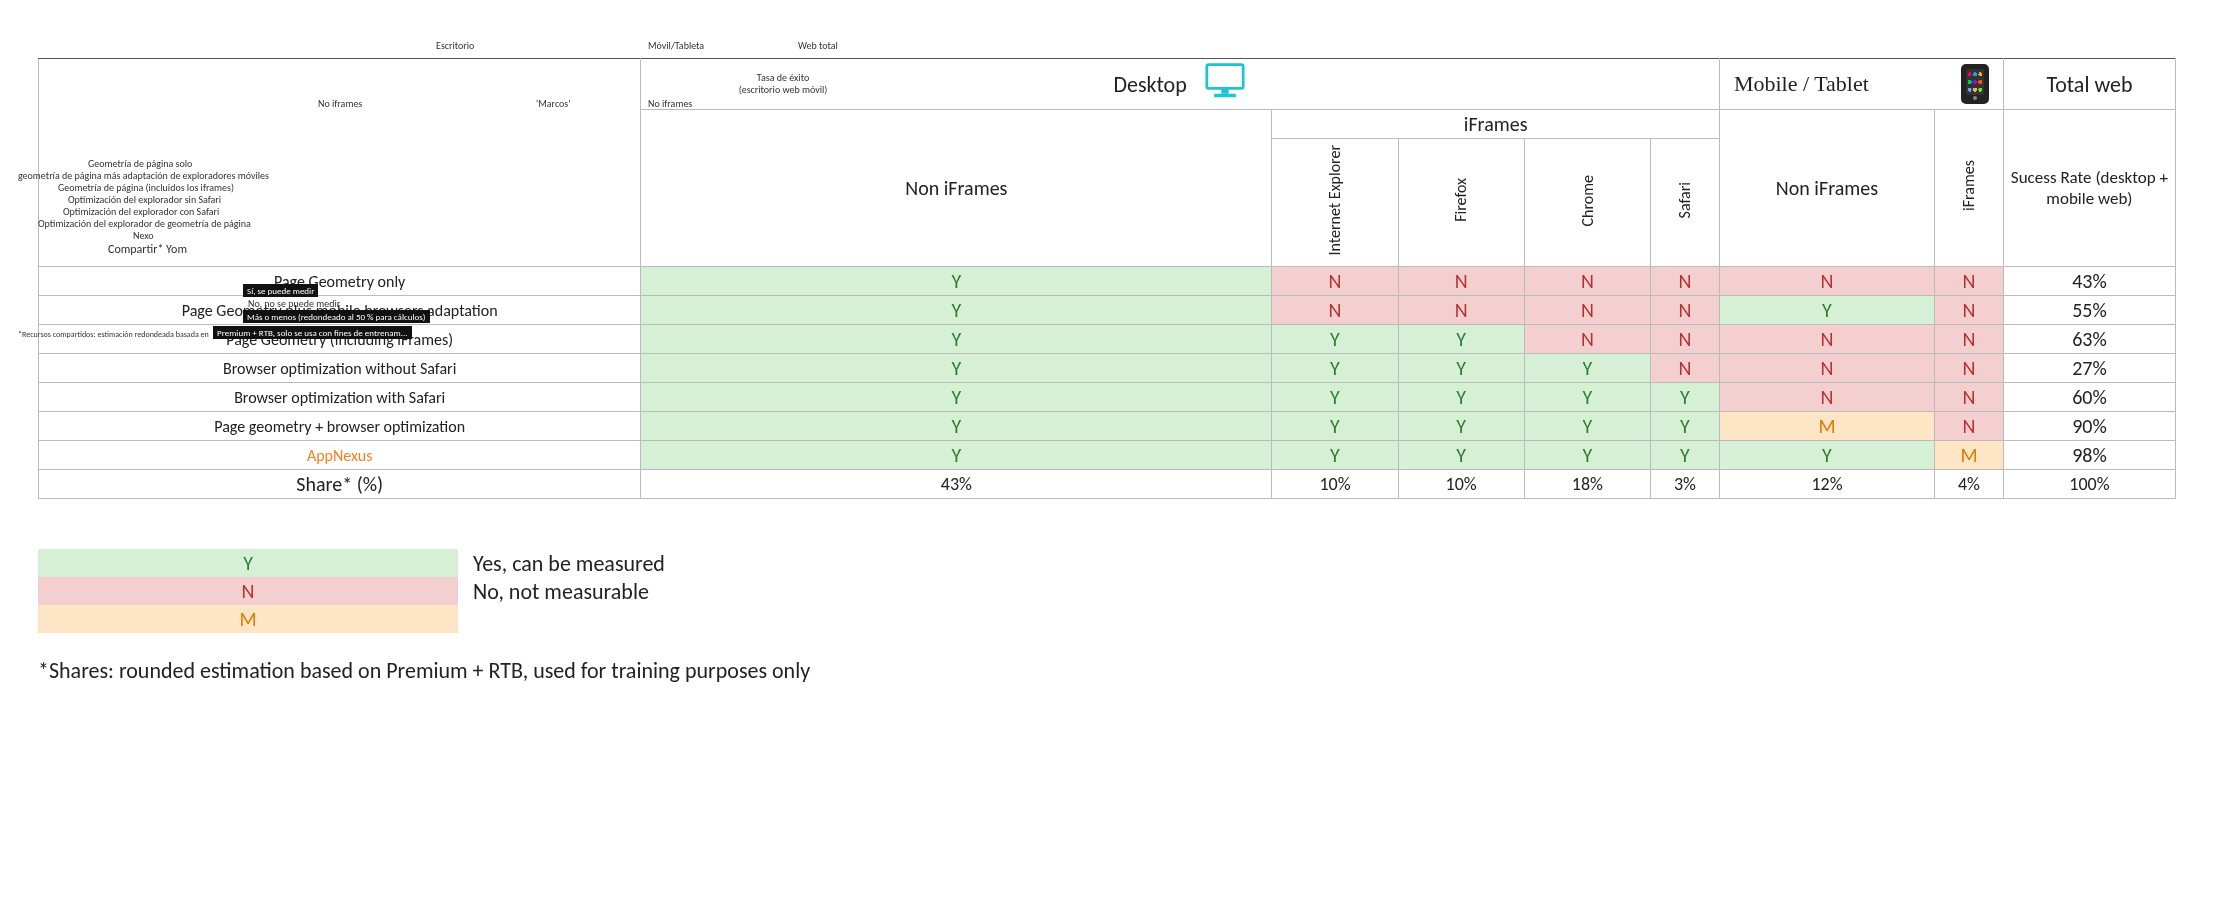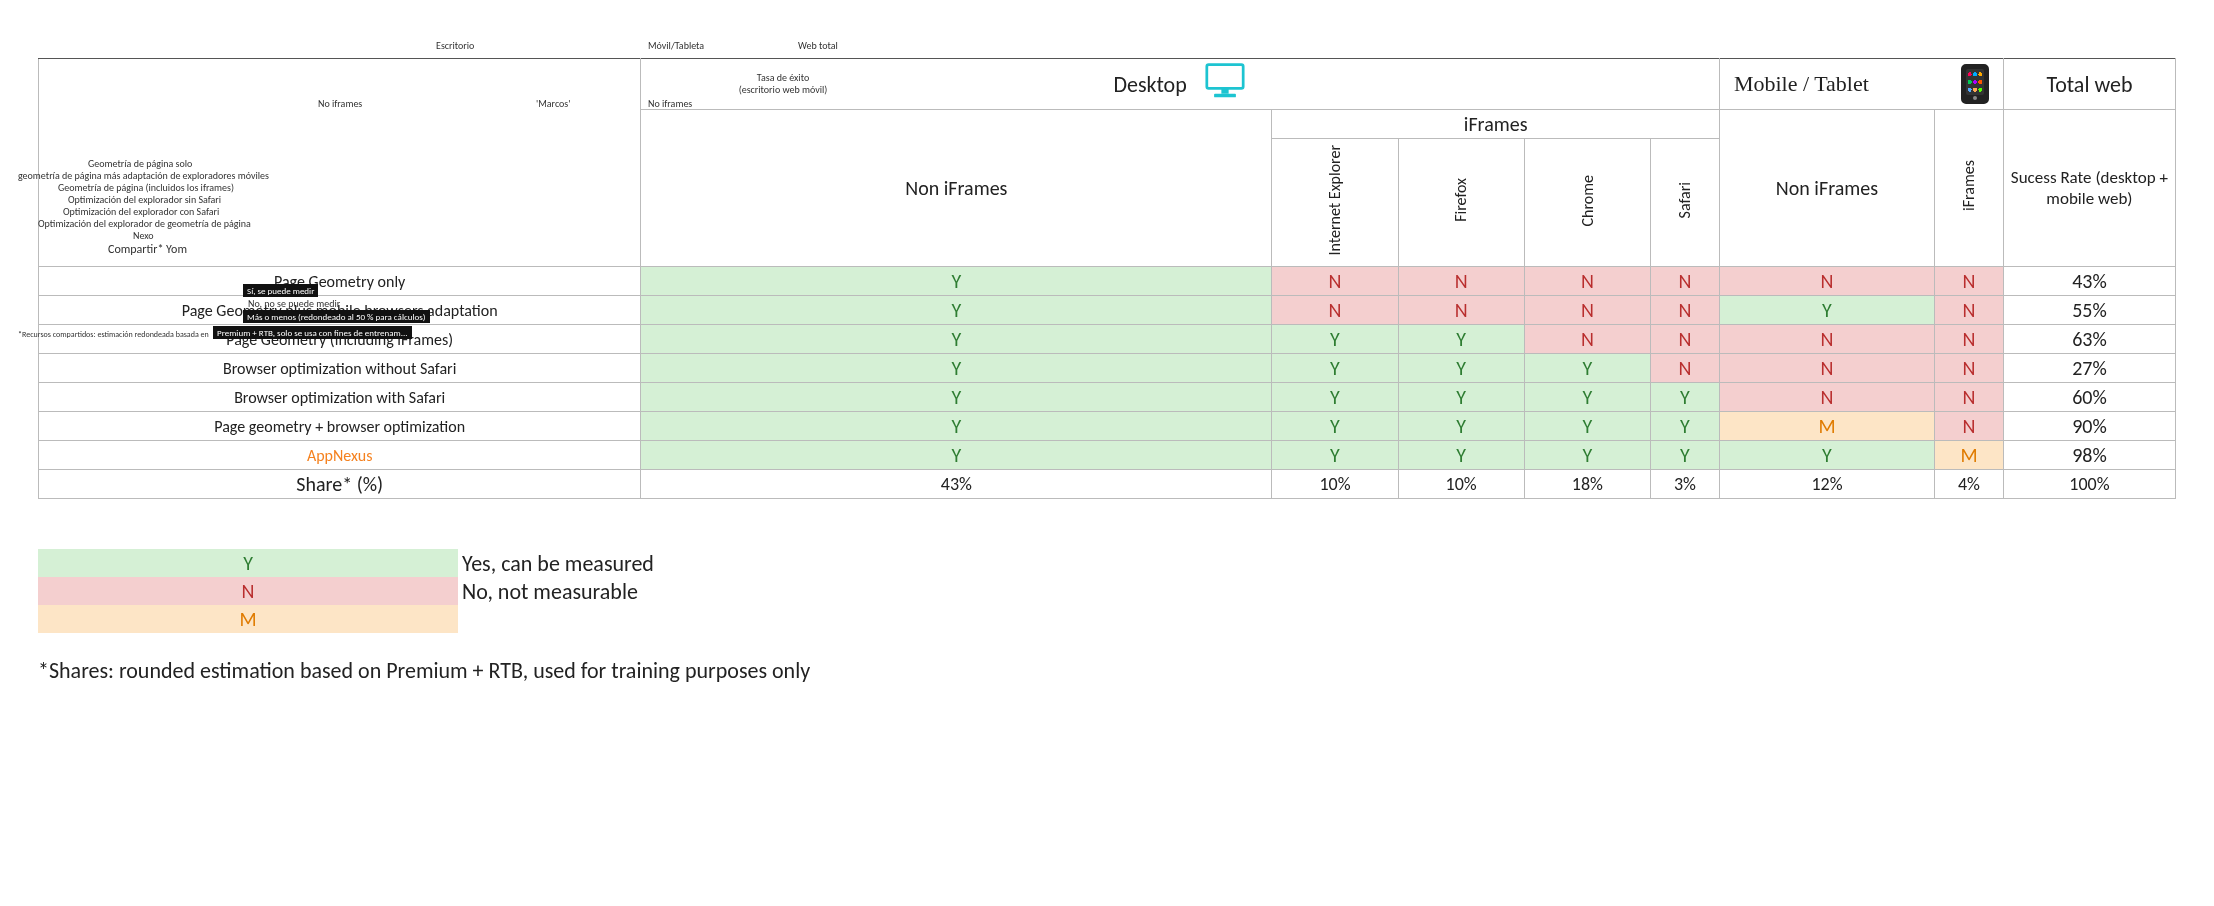--- a/index.html
+++ b/index.html
@@ -92,21 +92,21 @@
   tr.outer-top th, tr.outer-top td { border-top: 1.5px solid #555; }
   table.main { border: 1.5px solid #555; margin-top: 30px; }
 
   
   .legend { margin-top: 50px; }
   .legend-row { display: flex; align-items: center; height: 28px; }
   .legend-swatch {
     width: 420px; text-align: center; line-height: 28px;
     font-size: 20px;
   }
-  .legend-text { padding-left: 4px; font-size: 22px; }
+  .legend-text { padding-left: 15px; font-size: 22px; }
   .footnote { margin-top: 24px; font-size: 22px; }
 
   
   .icon { display: inline-block; vertical-align: middle; }
   .desktop-icon svg { width: 44px; height: 40px; }
   .mobile-icon {
     width: 28px; height: 40px;
     border: 2px solid #222; border-radius: 5px;
     position: relative; background: #222;
     display: inline-block; vertical-align: middle;

